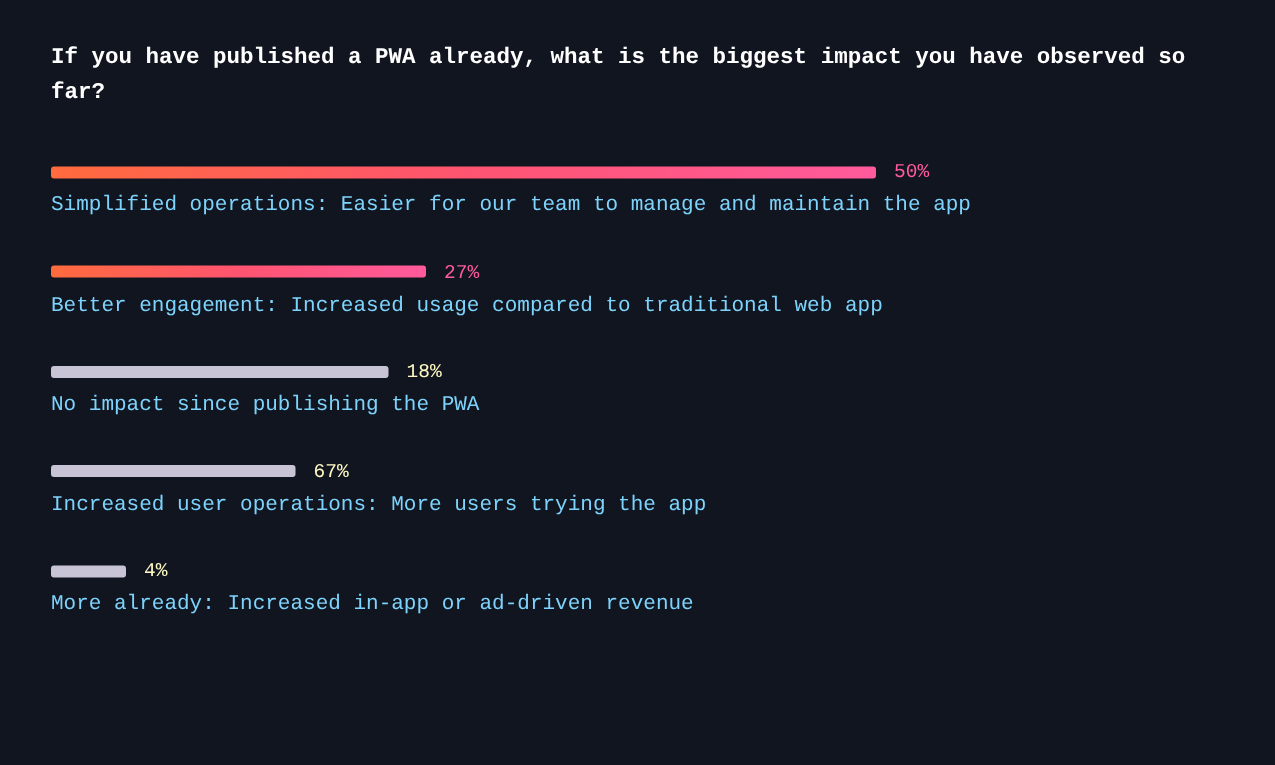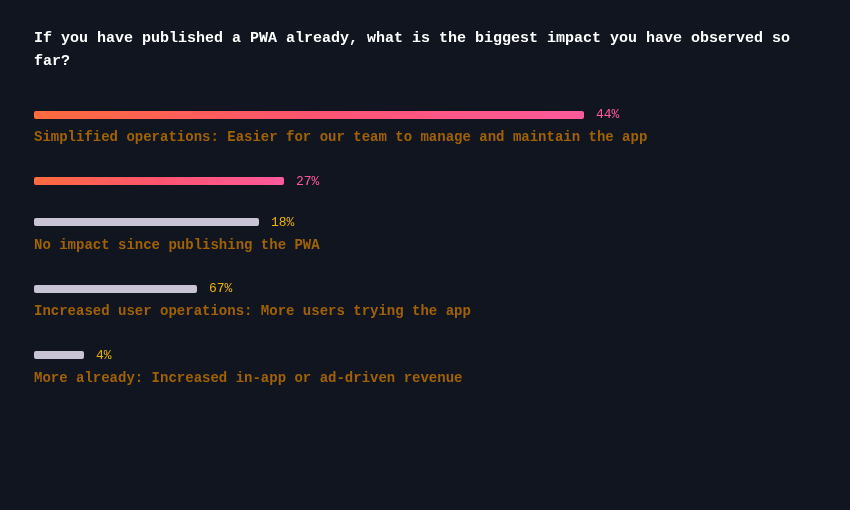--- a/index.html
+++ b/index.html
@@ -41,47 +41,47 @@
     background: linear-gradient(90deg, #ff6b3d 0%, #ff5470 50%, #ff5a9c 100%);
   }
   .bar.plain {
     background: #c9c3d6;
   }
   .pct {
     margin-left: 12px;
     font-size: 13px;
   }
   .pct.pink { color: #ff5a9c; }
-  .pct.grey { color: #eab308; }
+  .pct.grey { color: #fef9c3; }
   .label {
     font-size: 14px;
-    color: #a16207;
+    color: #7dd3fc;
     line-height: 1.4;
-    font-weight: bold;
   }
 </style>
 </head>
 <body>
 
 <div class="wrap">
   <div class="title">If you have published a PWA already, what is the biggest impact you have observed so far?</div>
 
   <div class="row">
     <div class="bar-line">
       <div class="bar grad" style="width:550px"></div>
-      <div class="pct pink">44%</div>
+      <div class="pct pink">50%</div>
     </div>
     <div class="label">Simplified operations: Easier for our team to manage and maintain the app</div>
   </div>
 
   <div class="row">
     <div class="bar-line">
       <div class="bar grad" style="width:250px"></div>
       <div class="pct pink">27%</div>
     </div>
+    <div class="label">Better engagement: Increased usage compared to traditional web app</div>
   </div>
 
   <div class="row">
     <div class="bar-line">
       <div class="bar plain" style="width:225px"></div>
       <div class="pct grey">18%</div>
     </div>
     <div class="label">No impact since publishing the PWA</div>
   </div>
 

